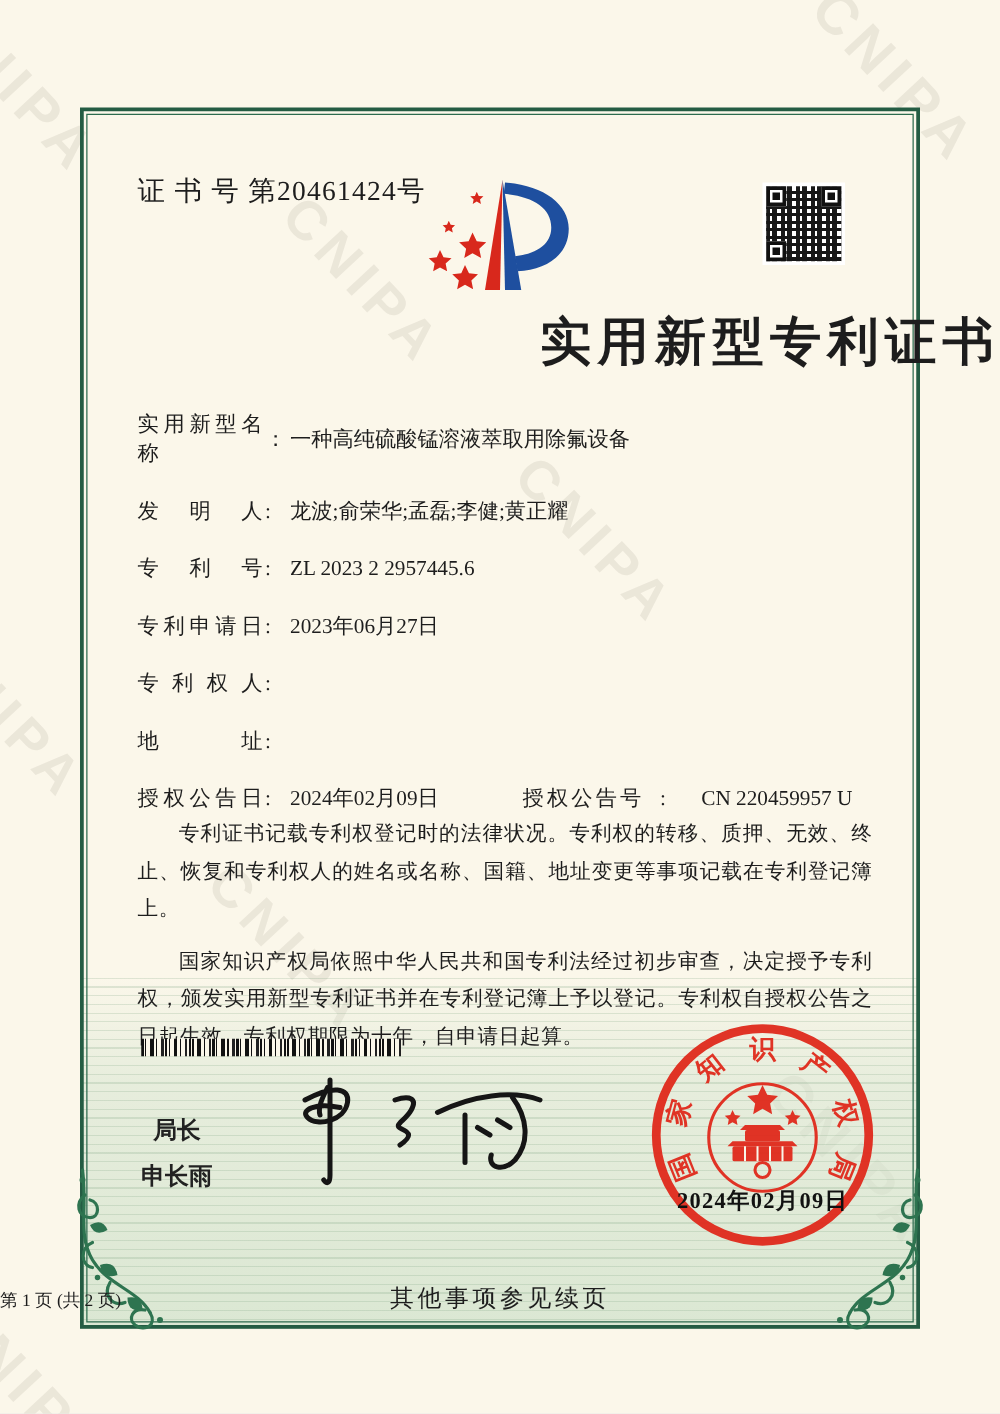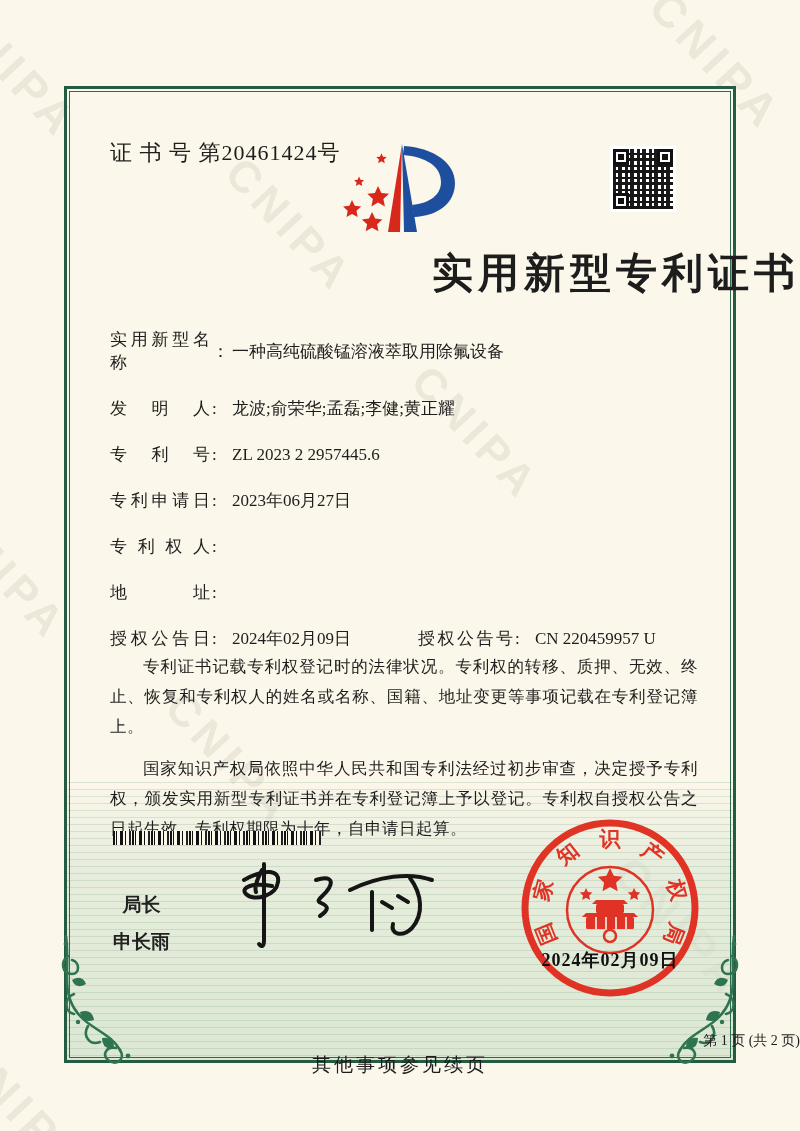--- a/index.html
+++ b/index.html
@@ -55,21 +55,21 @@
   }
   
   .fields{ position:absolute; left:110px; top:328px; width:586px; z-index:3; font-size:17px; }
   .field-row{ display:flex; line-height:23px; margin-bottom:23px; align-items:center; }
   .f-label{
     display:inline-block; width:100px; text-align:justify; text-align-last:justify; flex:none;
   }
   .f-sep{ display:inline-block; width:14px; flex:none; margin-left:2px; }
   .f-value{ margin-left:6px; max-width:462px; }
   .twin .group1{ display:flex; width:278px; flex:none; }
-  .twin .group2{ display:flex; margin-left:30px; }
+  .twin .group2{ display:flex; margin-left:30px;gap:13px; }
   .twin .group2 .f-label{ width:95px; }
   
   .paras{ position:absolute; left:110px; top:652px; width:588px; z-index:3; }
   .paras p{
     font-size:16.5px; line-height:30px; text-indent:2em; text-align:justify;
     font-style:normal; letter-spacing:0.5px;
   }
   .paras p + p{ margin-top:12px; }
   
   .barcode{
@@ -85,22 +85,22 @@
     line-height:37px; color:#222;text-align:center;
   }
   .signature{ position:absolute; left:232px; top:856px; z-index:5; }
   
   .seal{ position:absolute; left:518px; top:816px; z-index:5; opacity:0.95; }
   .seal-date{
     position:absolute; left:518px; top:948px; width:184px; text-align:center; z-index:6;
     font-size:18px; font-weight:600; letter-spacing:1px; color:#111;
   }
   
-  .page-info{ position:absolute; left:0; top:1032px; width:100%; text-align:right; font-size:14px; z-index:5; }
-  .cont-note{ position:absolute; left:0; top:1052px; width:100%; text-align:center; font-size:19px; letter-spacing:3px; z-index:3; }
+  .page-info{ position:absolute; left:0; top:1032px; width:100%; text-align:left; font-size:14px; z-index:5; }
+  .cont-note{ position:absolute; left:0; top:1026px; width:100%; text-align:center; font-size:19px; letter-spacing:3px; z-index:3; }
 </style>
 </head>
 <body>
 
 <div class="page">
 
   <div class="wm" style="left:-26px; top:-12px; font-size:46px;">CNIPA</div>
   <div class="wm" style="left:678px; top:-20px; font-size:46px;">CNIPA</div>
   <div class="wm" style="left:252px; top:148px; font-size:44px;">CNIPA</div>
   <div class="wm" style="left:438px; top:356px; font-size:44px;">CNIPA</div>

